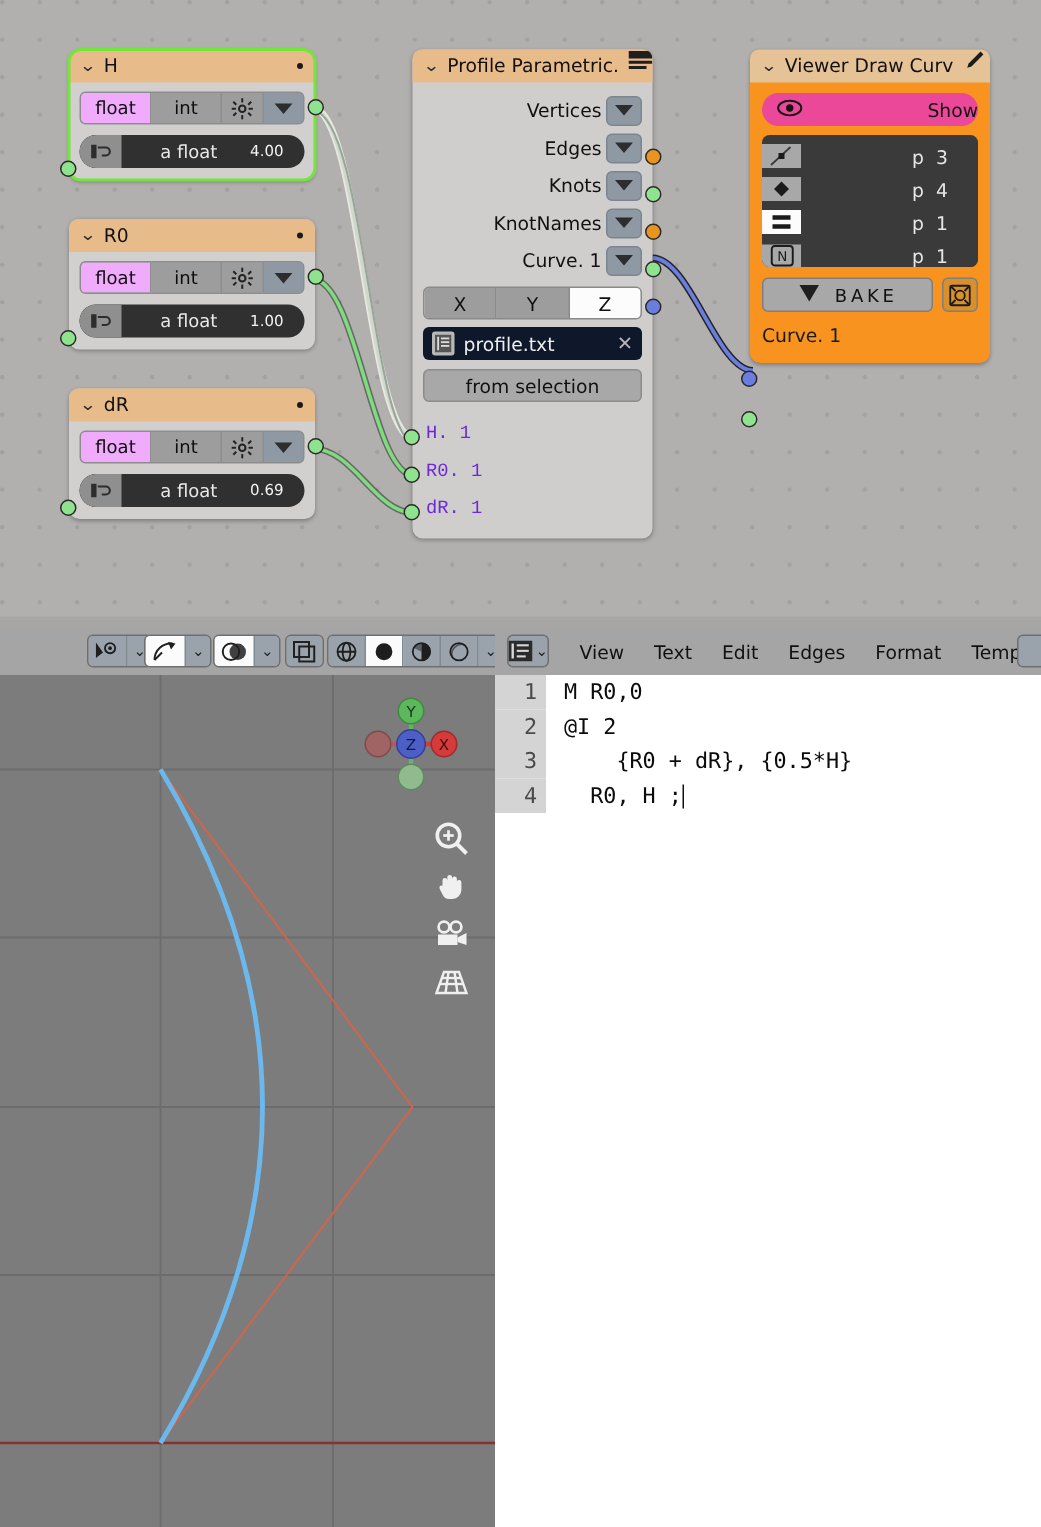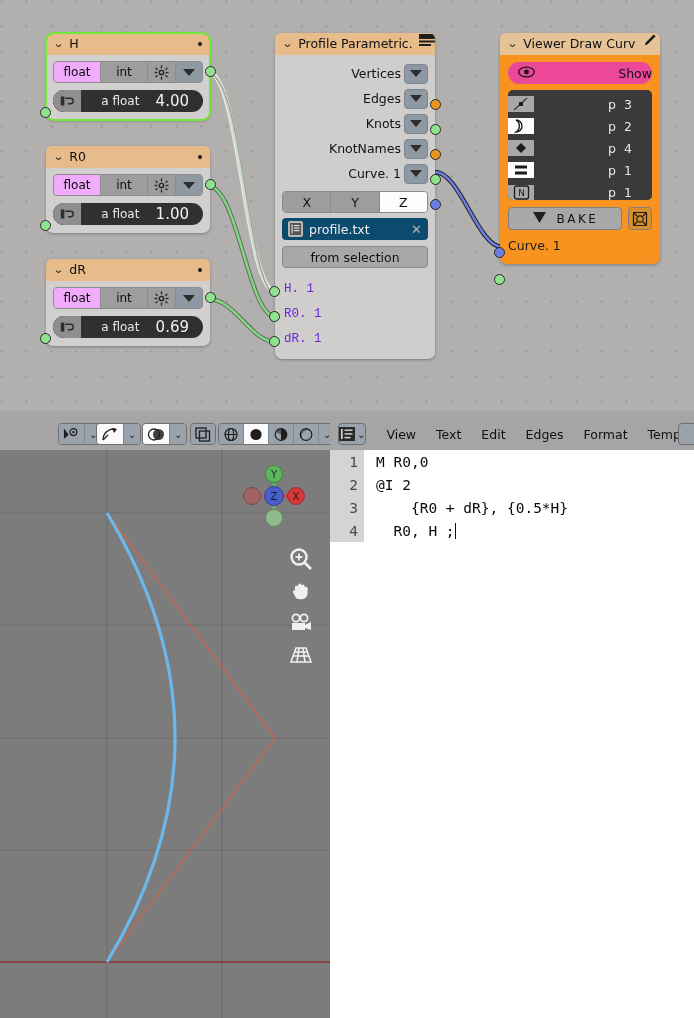--- a/index.html
+++ b/index.html
@@ -61,21 +61,21 @@
   .seg.drop-seg { flex: 0 0 26px; background: #8e99a4; border-right: none; }
   .prop-row {
     display: flex; align-items: center; height: 22px;
     background: #303030; border-radius: 11px; overflow: hidden;
   }
   .prop-icon {
     flex: 0 0 28px; height: 22px; background: #8f8f8f;
     border-radius: 11px 0 0 11px; display: flex; align-items: center; justify-content: center;
   }
   .prop-label { flex: 1; text-align: center; color: #e8e8e8; font-size: 12px; padding-left: 4px;}
-  .prop-value { color: #f2f2f2; font-size: 15px; padding-right: 14px; }
+  .prop-value { color: #f2f2f2; font-size: 10px; padding-right: 14px; }
 
   
   .sock {
     position: absolute; width: 11px; height: 11px; border-radius: 50%;
     border: 1px solid #2a2a2a;
   }
   .sock.green { background: #8fe38f; }
   .sock.orange { background: #e8941f; }
   .sock.blue { background: #6b7ee0; }
 
@@ -91,21 +91,21 @@
     width: 24px; height: 20px; margin-left: 3px;
     background: #8e99a4; border: 1px solid #7b858f; border-radius: 4px;
     display: flex; align-items: center; justify-content: center;
   }
   .tri-down { width:0;height:0;border-left:6px solid transparent;border-right:6px solid transparent;border-top:7px solid #2d2d2d; }
   .xyz-row { display: flex; height: 22px; border: 1px solid #8a8a8a; border-radius: 4px; overflow: hidden; margin: 5px 0 5px 0; }
   .xyz-seg { flex:1; display:flex;align-items:center;justify-content:center;font-size:12.5px;background:#9d9d9d;border-right:1px solid #8a8a8a;color:#101010;}
   .xyz-seg.active { background:#fcfcfc; }
   .xyz-seg:last-child { border-right:none; }
   .file-row {
-    display: flex; align-items: center; height: 22px; background: #0c4a6e;
+    display: flex; align-items: center; height: 22px; background: #0f172a;
     border-radius: 4px; padding: 0 6px; gap: 6px; margin-bottom: 6px;
   }
   .file-icon { width: 15px; height: 16px; background: #b8b8b8; border-radius: 2px;
     display:flex;align-items:center;justify-content:center; }
   .file-name { color: #eee; font-size: 12.5px; flex: 1; }
   .file-x { color: #b6b6b6; font-size: 13px; }
   .btn-grey {
     height: 22px; background: #a8a8a8; border: 1px solid #8b8b8b; border-radius: 4px;
     display: flex; align-items: center; justify-content: center; font-size: 12.5px; color: #111;
     margin-bottom: 8px;
@@ -437,29 +437,20 @@
         <div class="swatch-box">
           <div class="swatch-row">
             <span class="sw-icon" style="background:#a8a8a8;">
               <svg width="18" height="16" viewBox="0 0 18 16">
                   <line x1="2" y1="14" x2="15" y2="2" stroke="#3a3a3a" stroke-width="1.2"></line>
                   <rect x="7" y="6" width="4" height="4" fill="#1b1b1b"></rect>
                 </svg>
             </span>
             <span class="sw-color" style="background:#f2f0f6;"></span>
             <span class="sw-label">p 3</span>
-          </div>
-          <div class="swatch-row">
-            <span class="sw-icon" style="background:#fcfcfc;">
-              <svg width="18" height="16" viewBox="0 0 18 16">
-                  <path d="M4 2 a7 7 0 0 1 0 12 a4.5 4.5 0 0 0 0 -12" fill="none" stroke="#1b1b1b" stroke-width="1.4"></path>
-                </svg>
-            </span>
-            <span class="sw-color" style="background:#b8dcf7;"></span>
-            <span class="sw-label">p 2</span>
           </div>
           <div class="swatch-row">
             <span class="sw-icon" style="background:#a8a8a8;">
               <svg width="18" height="16" viewBox="0 0 18 16">
                   <polygon points="9,3 14,8 9,13 4,8" fill="#1b1b1b"></polygon>
                 </svg>
             </span>
             <span class="sw-color" style="background:#fdbc61;"></span>
             <span class="sw-label">p 4</span>
           </div>

